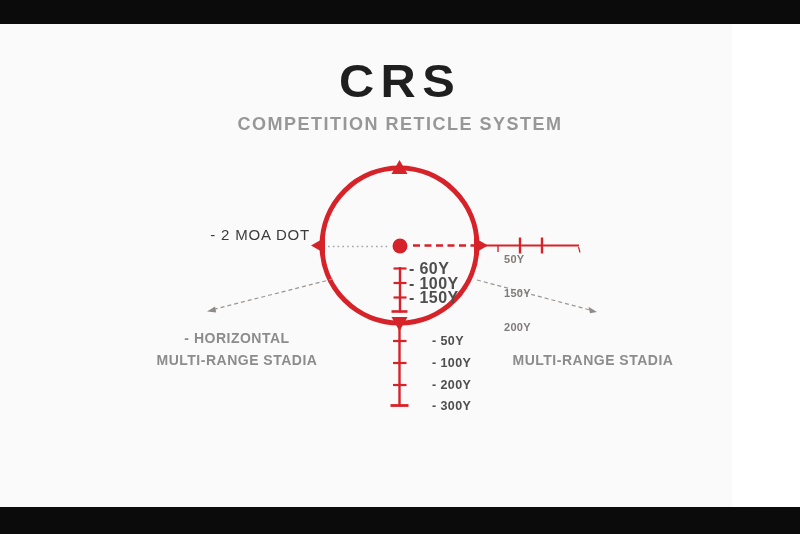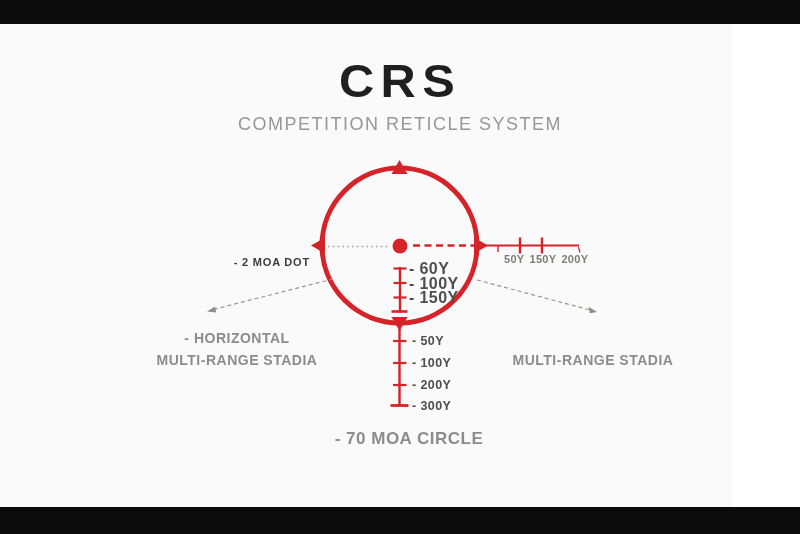--- a/index.html
+++ b/index.html
@@ -24,35 +24,35 @@
 
   .txt{position:absolute;white-space:nowrap;}
 
   .title{
     left:0;top:54px;width:800px;text-align:center;
     font-size:46px;font-weight:bold;letter-spacing:6px;
     color:#1f1f1f;transform:scaleX(1.06);
   }
   .subtitle{
     left:0;top:114px;width:800px;text-align:center;
-    font-size:18px;font-weight:normal;letter-spacing:1.5px;
+    font-size:18px;font-weight:bold;letter-spacing:1.5px;
     color:#979797;
   }
   .moa-dot{
     left:150px;top:226px;width:160px;text-align:right;
-    font-size:11px;font-weight:bold;letter-spacing:.8px;color:#3c3c3c;margin-top:30px;
+    font-size:15px;font-weight:normal;letter-spacing:.8px;color:#3c3c3c;
   }
   .hrow{
-    left:504px;top:253px;display:flex;gap:5px;
-    font-size:11px;font-weight:bold;letter-spacing:.3px;color:#7e7b79;
+    left:504px;top:253px;display:flex;gap:22px;
+    font-size:11px;font-weight:bold;letter-spacing:.3px;color:#7e7b79;flex-direction:column;
   }
   .inner-labels{left:409px;top:262px;
     font-size:16px;font-weight:bold;color:var(--dark);letter-spacing:.4px;}
   .inner-labels div{height:14.5px;line-height:13px;}
-  .bottom-labels{left:412px;top:335px;
+  .bottom-labels{left:432px;top:335px;
     font-size:12.5px;font-weight:bold;color:var(--dark);letter-spacing:.4px;}
   .bottom-labels div{height:21.8px;line-height:13px;}
 
   .callout{
     font-size:14px;font-weight:bold;color:var(--gray);
     letter-spacing:.5px;text-align:center;
   }
   .callout.horiz1{left:127px;top:330px;width:220px;}
   .callout.horiz2{left:127px;top:352px;width:220px;}
   .callout.vert1{left:483px;top:330px;width:220px;}
@@ -134,15 +134,14 @@
   <div class="txt bottom-labels">
     <div>- 50Y</div>
     <div>- 100Y</div>
     <div>- 200Y</div>
     <div>- 300Y</div>
   </div>
 
   <div class="txt callout horiz1">- HORIZONTAL</div>
   <div class="txt callout horiz2">MULTI-RANGE STADIA</div>
   <div class="txt callout vert2">MULTI-RANGE STADIA</div>
-  <div class="txt callout circle70">- 70 MOA CIRCLE</div>
 
 </div>
 
 </body></html>

